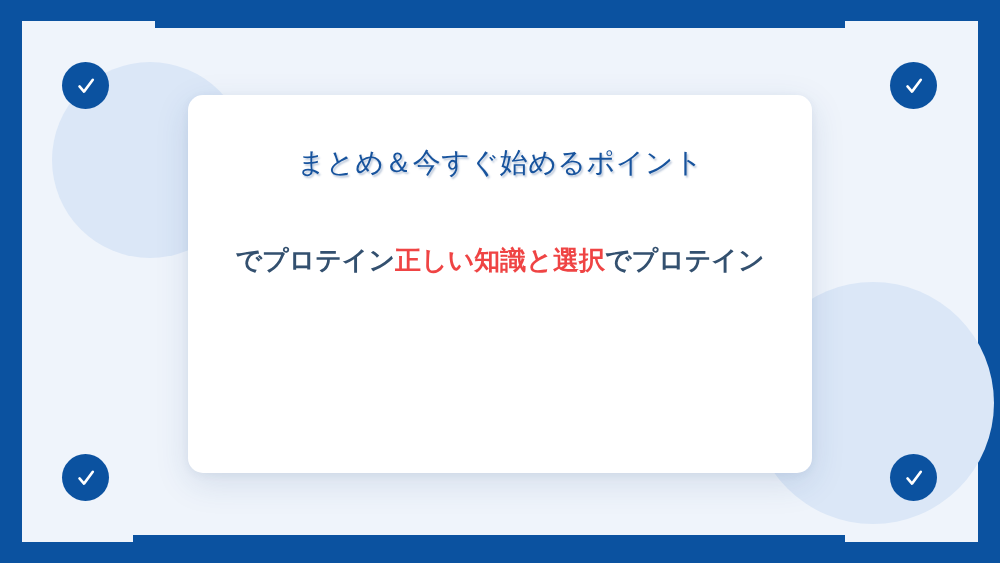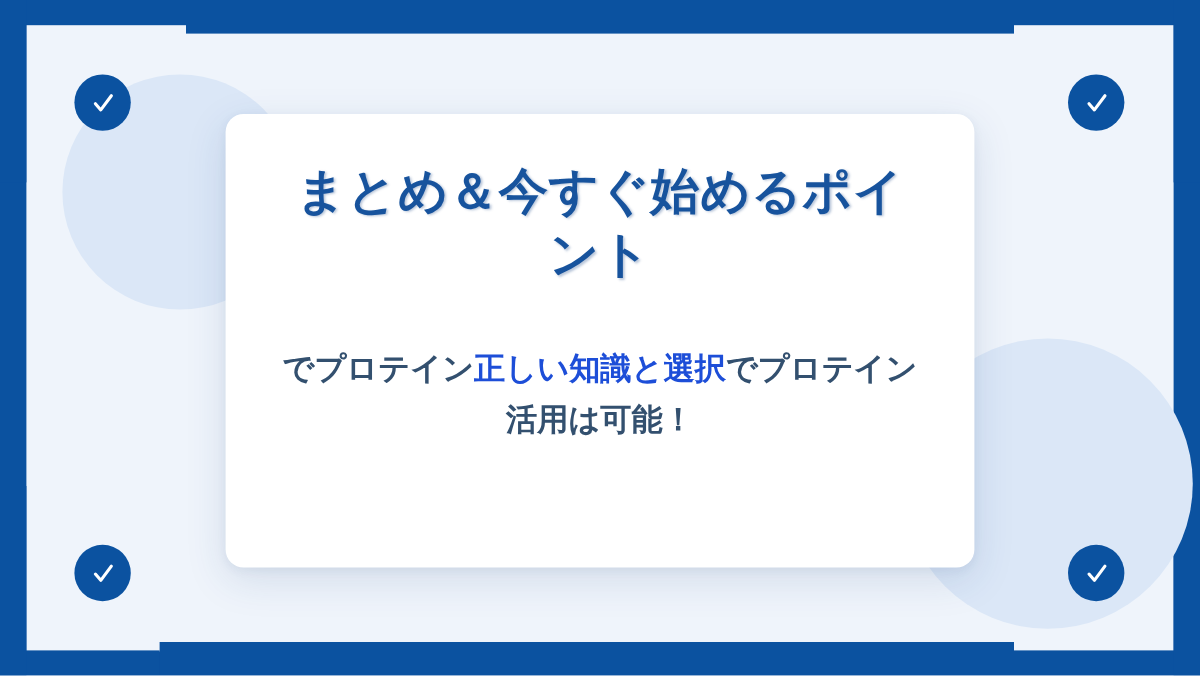--- a/index.html
+++ b/index.html
@@ -90,42 +90,42 @@
                 0 2px 8px rgba(33, 72, 122, 0.06);
     z-index: 5;
     display: flex;
     flex-direction: column;
     align-items: center;
     box-sizing: border-box;
     padding: 38px 46px 34px 46px;
   }
 
   .card-title {
-    font-size: 41px;
-    font-weight: 700;
+    font-size: 28px;
+    font-weight: 400;
     line-height: 1.30;
     color: #17539d;
     text-align: center;
     letter-spacing: 0.5px;
     text-shadow: 1.5px 1.5px 2px rgba(40, 80, 140, 0.32);
-    margin: 0;
+    margin: 12px;
     width: 100%;
   }
 
   .card-body {
     margin-top: 46px;
     text-align: center;
     font-size: 26px;
     font-weight: 700;
     line-height: 1.62;
     color: #33506f;
     width: 100%;
   }
   .card-body .em {
-    color: #1d4ed8;
+    color: #ef4444;
   }
   .body-line { display: block; }
 </style>
 </head>
 <body>
 
 <div class="slide">
 
   <div class="inner-panel"></div>
 
@@ -175,18 +175,17 @@
   </div>
 
   <div class="card">
 
     <h1 class="card-title">
       <span class="title-l1">まとめ＆今すぐ始めるポイン</span><span class="title-l2">ト</span>
     </h1>
 
     <div class="card-body">
       <span class="body-line"><span>でプロテイン</span><span class="em">正しい知識と選択</span><span>でプロテイン</span></span>
-      <span class="body-line">活用は可能！</span>
     </div>
 
   </div>
 
 </div>
 
 </body></html>

